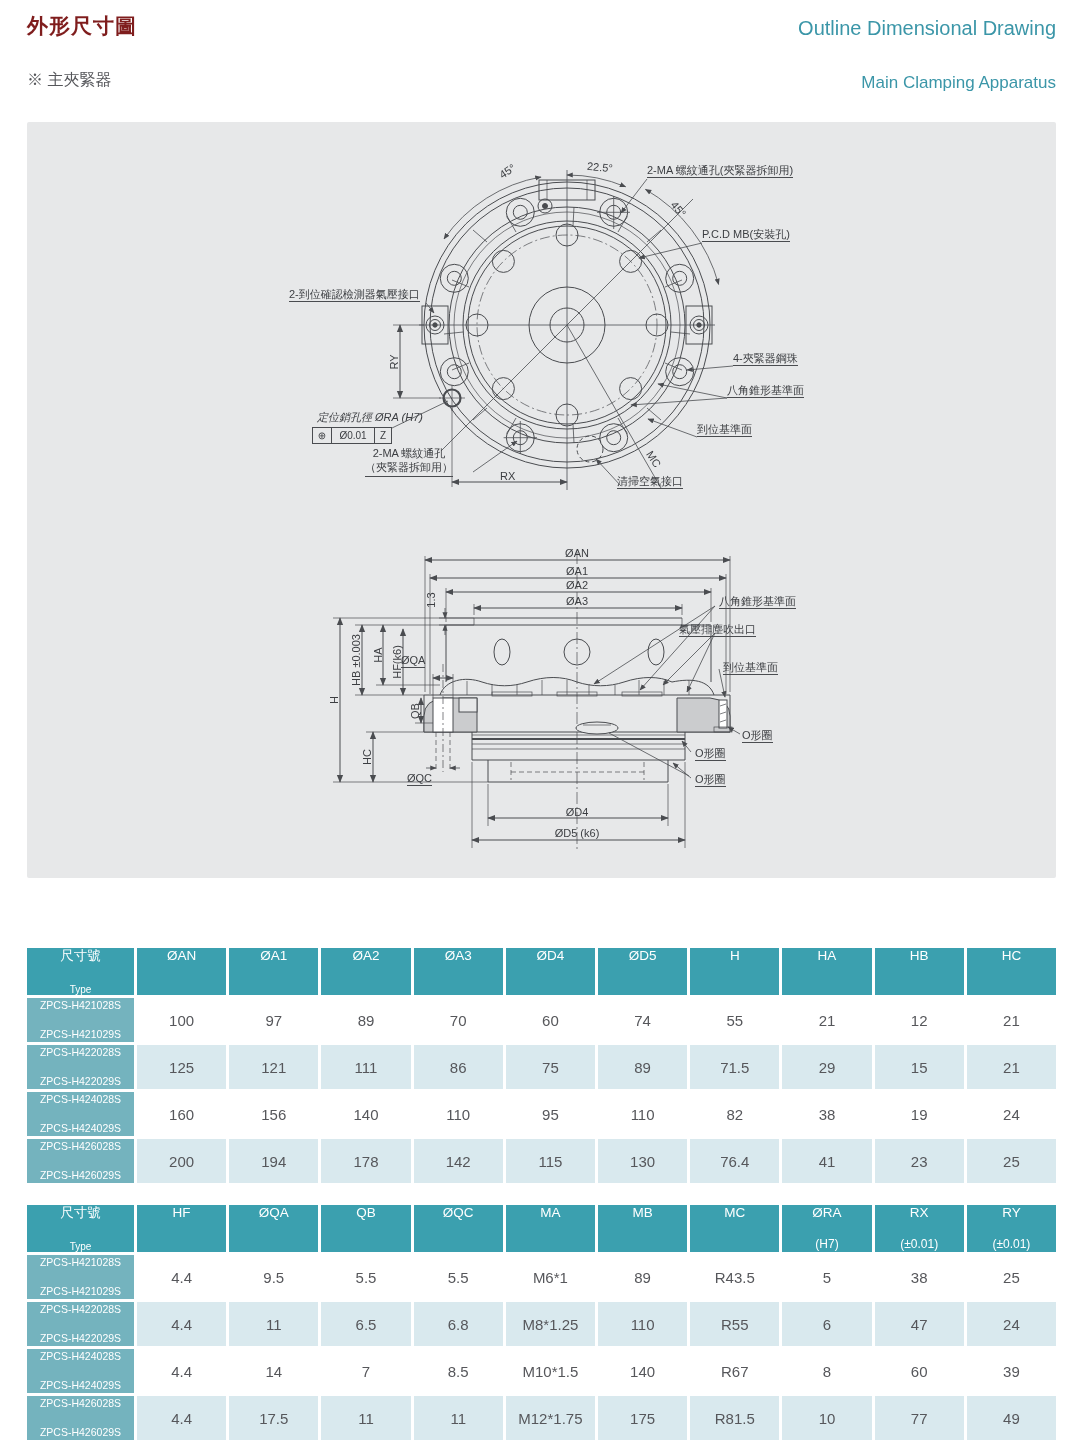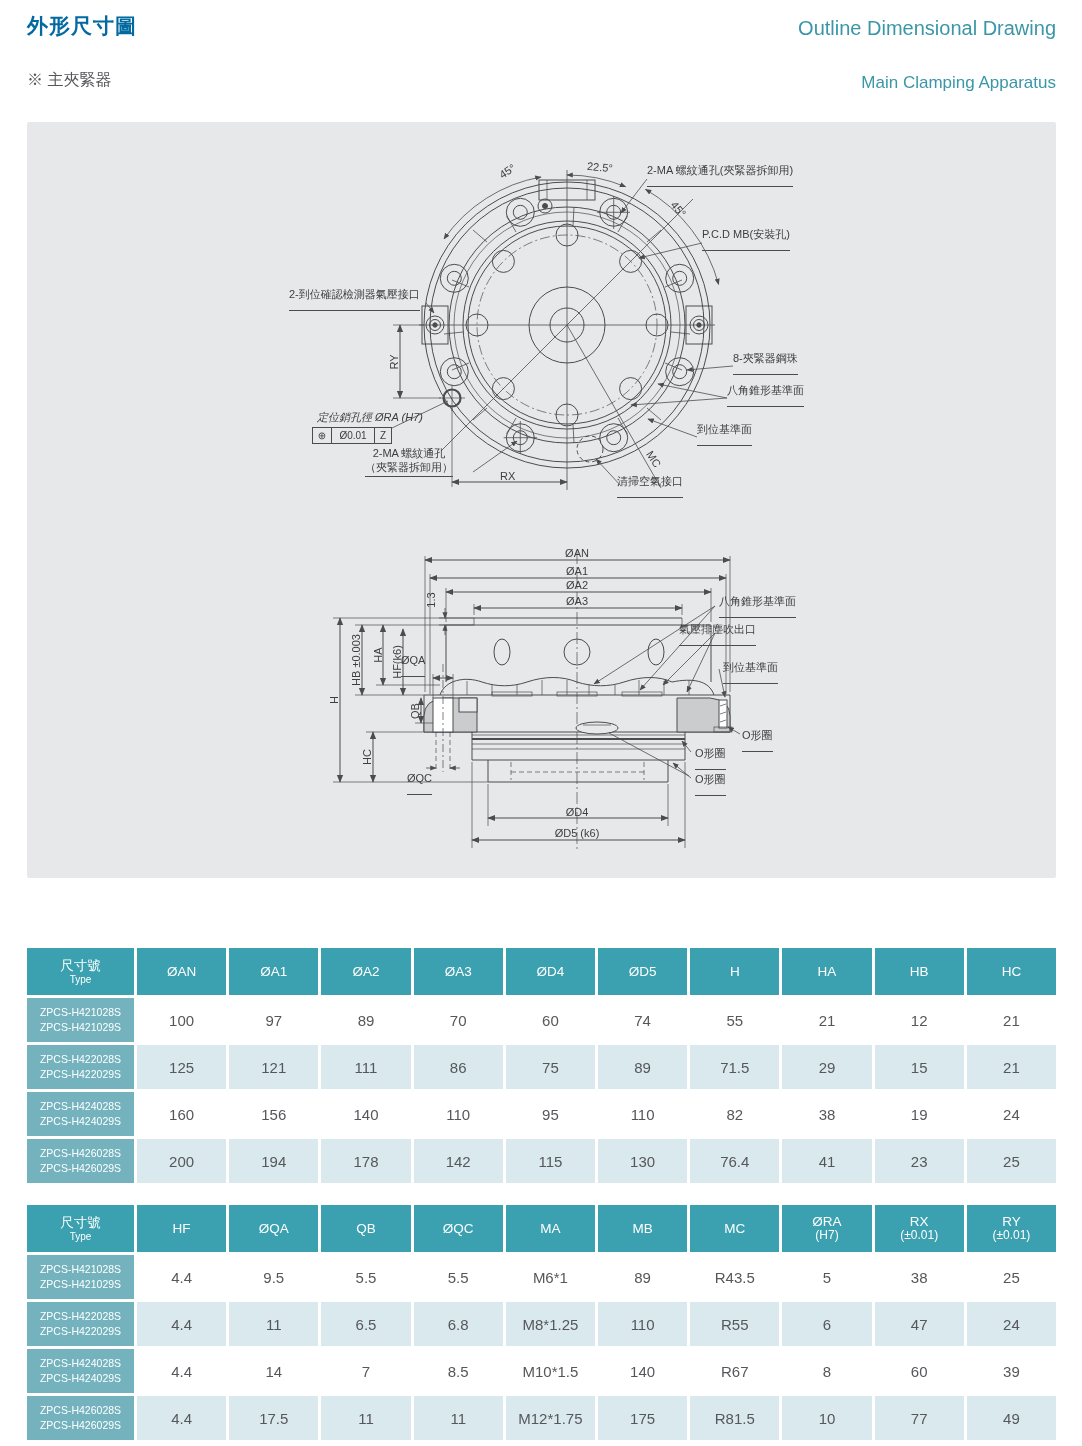--- a/index.html
+++ b/index.html
@@ -4,62 +4,62 @@
 <style>
   * { margin:0; padding:0; box-sizing:border-box; }
   html,body { background:#ffffff; }
   body {
     width:1082px; height:1446px; position:relative; overflow:hidden;
     font-family:"Liberation Sans", sans-serif; color:#55565a;
   }
   .abs { position:absolute; }
 
   
-  .title-zh { left:27px; top:12px; font-size:21px; font-weight:700; color:#0369a1; letter-spacing:1px;}
+  .title-zh { left:27px; top:12px; font-size:21px; font-weight:700; color:#7f1d1d; letter-spacing:1px;}
   .title-en { right:26px; top:17px; font-size:20px; font-weight:400; color:#3b96a8; }
   .sub-zh   { left:27px; top:70px; font-size:16px; color:#55565a;text-align:center; }
   .sub-en   { right:26px; top:73px; font-size:17px; color:#3b96a8; }
 
   
   .panel {
     left:27px; top:122px; width:1029px; height:756px;
     background:#e7e8e9; border-radius:2px;
   }
   .panel svg { position:absolute; left:0; top:0; }
   .dlabel {
     position:absolute; font-size:11px; color:#3c3e42; white-space:nowrap; line-height:1.3;
   }
-  .ul { border-bottom:1px solid #4a4c50; padding-bottom:9px; }
+  .ul { border-bottom:1px solid #4a4c50; padding-bottom:0; }
   .rot { transform:translate(-50%,-50%) rotate(-90deg); transform-origin:center; }
   .ctr { transform:translateX(-50%); }
   .gdt { position:absolute; display:flex; font-size:10px; color:#3c3e42; }
   .gdt span { border:1px solid #4a4c50; height:17px; display:flex; align-items:center; justify-content:center; background:transparent; }
   .gdt span:nth-child(1){ width:20px; }
   .gdt span:nth-child(2){ width:42px; border-left:none; border-right:none;}
   .gdt span:nth-child(3){ width:18px; }
 
   
   .size-label { left:27px; top:916px; font-size:15px; color:#55565a;margin-top:40px; }
   .dim-table {
     position:absolute; left:27px; width:1029px;
     display:grid; grid-template-columns:107px repeat(10, 1fr);
     gap:3px; background:#ffffff;
   }
   #table1 { top:948px; grid-auto-rows:auto; }
   #table2 { top:1205px; }
   .cell { display:flex; align-items:center; justify-content:center; }
   .hcell {
     background:#3ba0af; color:#ffffff; font-size:13.5px;
-    flex-direction:column; height:47px; line-height:1.15;
+    flex-direction:column; height:47px; line-height:1.15;justify-content:space-between;
   }
   .hcell .sub { font-size:10px; font-weight:400; }
   .hcell .l2 { font-size:12px; }
   .tcell {
     background:#74b3be; color:#ffffff; font-size:10.5px;
-    flex-direction:column; line-height:1.4; height:44px;
+    flex-direction:column; line-height:1.4; height:44px;justify-content:space-between;
   }
   .vcell { font-size:15px; color:#56575b; height:44px; background:#ffffff; }
   .row-alt { background:#d9e9ee; }
 </style>
 </head>
 <body>
 
 <div class="abs title-zh">外形尺寸圖</div>
 <div class="abs title-en">Outline Dimensional Drawing</div>
 <div class="abs sub-zh">※ 主夾緊器</div>
@@ -313,21 +313,21 @@
       <line x1="582" y1="611" x2="662" y2="654" stroke-width="0.8"></line>
     </g>
   </svg>
 
   <span class="dlabel" style="left:472px;top:42px;transform:rotate(-33deg);">45°</span>
   <span class="dlabel" style="left:560px;top:38px;transform:rotate(5deg);">22.5°</span>
   <span class="dlabel" style="left:643px;top:80px;transform:rotate(50deg);">45°</span>
   <span class="dlabel ul" style="left:620px;top:41px;">2-MA 螺紋通孔(夾緊器拆卸用)</span>
   <span class="dlabel ul" style="left:675px;top:105px;">P.C.D MB(安裝孔)</span>
   <span class="dlabel ul" style="left:262px;top:165px;">2-到位確認檢測器氣壓接口</span>
-  <span class="dlabel ul" style="left:706px;top:229px;">8-夾緊器鋼珠</span>
+  <span class="dlabel ul" style="left:706px;top:229px;">4-夾緊器鋼珠</span>
   <span class="dlabel ul" style="left:700px;top:261px;">八角錐形基準面</span>
   <span class="dlabel ul" style="left:670px;top:300px;">到位基準面</span>
   <span class="dlabel" style="left:290px;top:288px;font-style:italic;">定位銷孔徑 ØRA (H7)</span>
   <div class="gdt" style="left:285px;top:305px;">
     <span>⊕</span>
     <span>Ø0.01</span>
     <span>Z</span>
   </div>
   <div class="dlabel" style="left:338px;top:324px;text-align:center;border-bottom:1px solid #4a4c50;padding-bottom:1px;">
     <div>2-MA 螺紋通孔</div>

